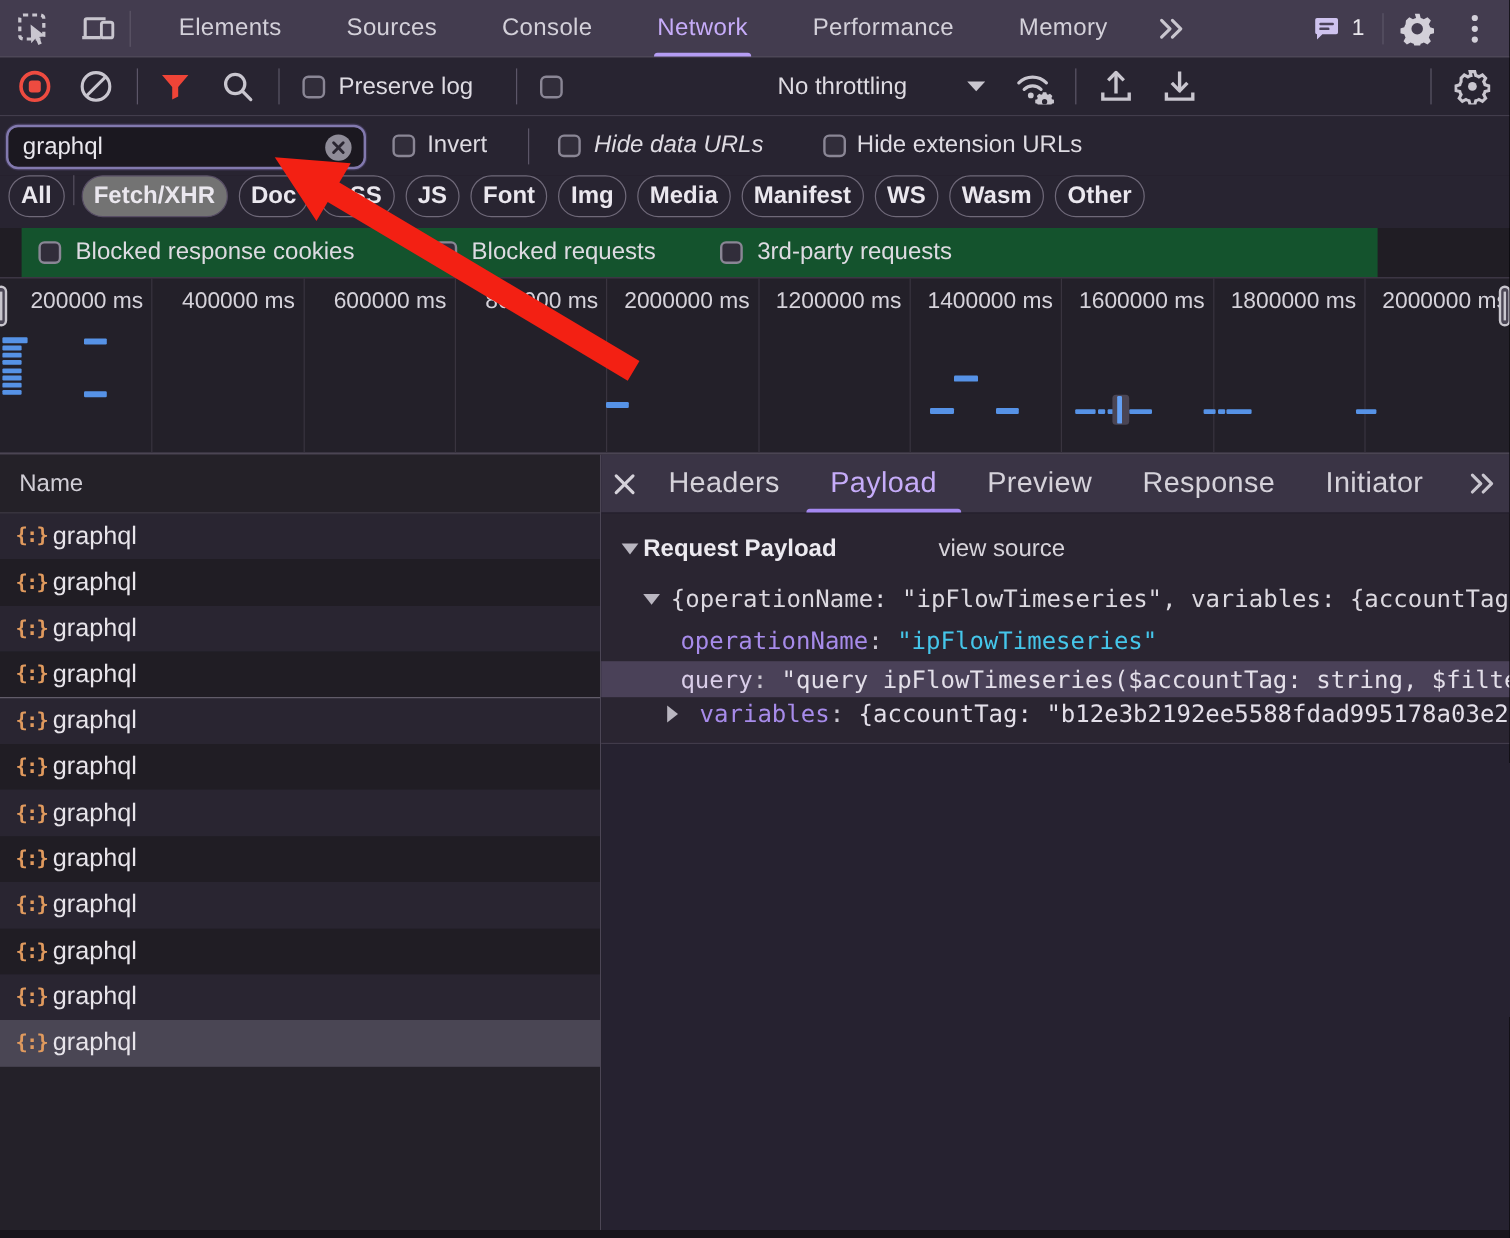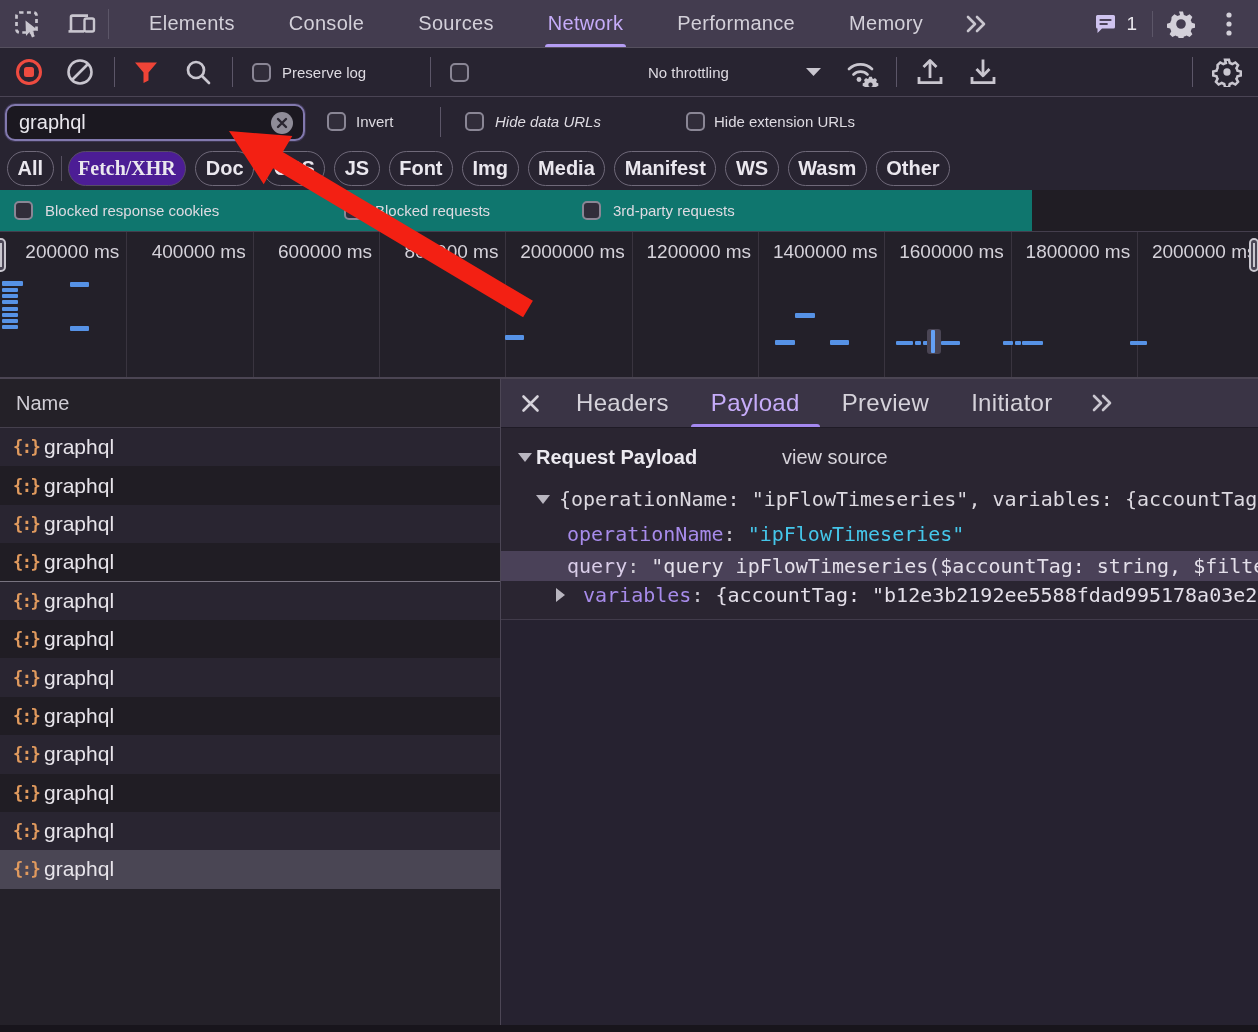--- a/index.html
+++ b/index.html
@@ -34,52 +34,52 @@
   .main-tab-more { height:100%; display:flex; align-items:center; padding:0 12px; margin-left:2px; }
   #titlebar-right { margin-left:auto; display:flex; align-items:center; height:100%; padding-right:9px; }
   #msg-count { font-size:19px; color:#e9e7ec; margin:0 15px 0 6px; }
 
   
   #toolbar {
     left:0; top:48px; width:1258px; height:49px; background:#282431;
     border-bottom:1px solid #4a4454;
   }
   .tb-el { position:absolute; top:0; height:48px; display:flex; align-items:center; }
-  .tool-label { font-size:15px; color:#dedbe2; }
+  .tool-label { font-size:20px; color:#dedbe2; }
   .checkbox {
     width:19px; height:19px; border:2px solid #8a8695; border-radius:5px; background:#312d3a;
   }
 
   
   #filterrow { left:0; top:97px; width:1258px; height:49px; background:#282431; }
   #filter-input {
     position:absolute; left:5px; top:7px; width:300px; height:37px;
     background:#1b1820; border:2px solid #8279ae; border-radius:10px;
     box-shadow:0 0 0 1px rgba(120,105,175,.25);
     display:flex; align-items:center; padding:0 10px 0 12px;
   }
   #filter-text { font-size:20px; color:#e9e7ed; flex:1 1 auto; }
   #filter-clear {
     width:22px; height:22px; border-radius:50%; background:#8f8c98;
     display:flex; align-items:center; justify-content:center; flex:0 0 auto;
   }
 
   
   #chiprow { left:0; top:146px; width:1258px; height:44px; background:#282431;
-    display:flex; align-items:center; padding-left:7px; }
+    display:flex; padding-left:7px; }
   .chip {
     height:35px; border:1.5px solid #6f6979; border-radius:18px; padding:0 9.5px;
     display:flex; align-items:center; font-size:20px; font-weight:600; color:#eae7ee; margin-right:9px;
     flex:0 0 auto; cursor:default;
   }
-  .chip.selected { background:#4c1d95; border-color:#574d64;font-family:Liberation Serif, serif; }
+  .chip.selected { background:#737373; border-color:#574d64; }
   #chip-div { width:1px; height:25px; background:#565060; margin:0 6px 0 -2px; }
 
   
-  #blockedrow { left:0; top:190px; width:1032px; height:41px; background:#0f766e; }
+  #blockedrow { left:18px; top:190px; width:1130px; height:41px; background:#14532d; }
   .blk-group { position:absolute; top:0; height:41px; display:flex; align-items:center; }
   .blk-group .tool-label { margin-left:12px; }
 
   
   #overview {
     left:0; top:231px; width:1258px; height:148px; background:#232029;
     border-top:1px solid #443e4d; border-bottom:2px solid #4b4553;
   }
   .ov-grid { position:absolute; top:0; bottom:0; width:1px; background:#39343f; }
   .ov-label { position:absolute; top:9px; font-size:19px; color:#d5d2da; white-space:nowrap; }
@@ -168,22 +168,22 @@
     <div class="tb-iconbtn" id="device-btn">
       <svg class="icon" width="30" height="28" viewBox="0 0 30 28">
         <path d="M4 21 L4 7 Q4 5.6 5.4 5.6 L21 5.6" fill="none" stroke="#c9c6cf" stroke-width="2.6"></path>
         <path d="M1.5 21.4 L17 21.4" stroke="#c9c6cf" stroke-width="2.6"></path>
         <rect x="17.5" y="8.5" width="9.5" height="13" rx="1.8" fill="#433c4f" stroke="#c9c6cf" stroke-width="2.4"></rect>
       </svg>
     </div>
     <div class="vsep"></div>
     <div id="main-tabs">
         <div class="main-tab">Elements</div>
+        <div class="main-tab">Sources</div>
         <div class="main-tab">Console</div>
-        <div class="main-tab">Sources</div>
         <div class="main-tab selected">Network</div>
         <div class="main-tab">Performance</div>
         <div class="main-tab">Memory</div>
       </div>
     <div class="main-tab-more">
       <svg class="icon" width="26" height="22" viewBox="0 0 26 22">
         <path d="M4 4 L11 11 L4 18" fill="none" stroke="#c9c6cf" stroke-width="2.6" stroke-linecap="round" stroke-linejoin="round"></path>
         <path d="M13 4 L20 11 L13 18" fill="none" stroke="#c9c6cf" stroke-width="2.6" stroke-linecap="round" stroke-linejoin="round"></path>
       </svg>
     </div>
@@ -459,20 +459,21 @@
       <div id="detail-tabbar">
         <div id="detail-close">
           <svg class="icon" width="19" height="19" viewBox="0 0 19 19">
             <path d="M2.5 2.5 L16.5 16.5 M16.5 2.5 L2.5 16.5" stroke="#d5d2da" stroke-width="2.6" stroke-linecap="round"></path>
           </svg>
         </div>
         <div id="detail-tabs" style="display:flex; height:100%;">
             <div class="detail-tab">Headers</div>
             <div class="detail-tab selected">Payload</div>
             <div class="detail-tab">Preview</div>
+            <div class="detail-tab">Response</div>
             <div class="detail-tab">Initiator</div>
           </div>
         <div class="detail-tab-more">
           <svg class="icon" width="26" height="22" viewBox="0 0 26 22">
             <path d="M4 4 L11 11 L4 18" fill="none" stroke="#c9c6cf" stroke-width="2.6" stroke-linecap="round" stroke-linejoin="round"></path>
             <path d="M13 4 L20 11 L13 18" fill="none" stroke="#c9c6cf" stroke-width="2.6" stroke-linecap="round" stroke-linejoin="round"></path>
           </svg>
         </div>
       </div>
       <div id="payload-bg"></div>

